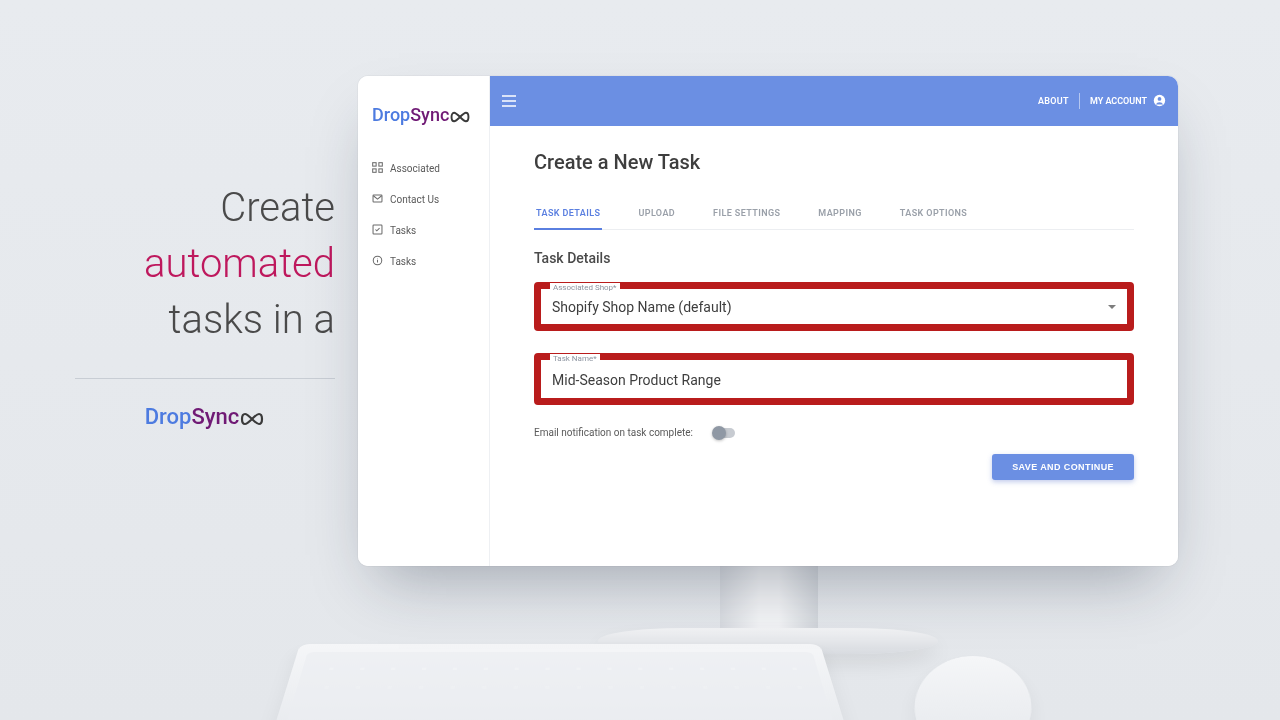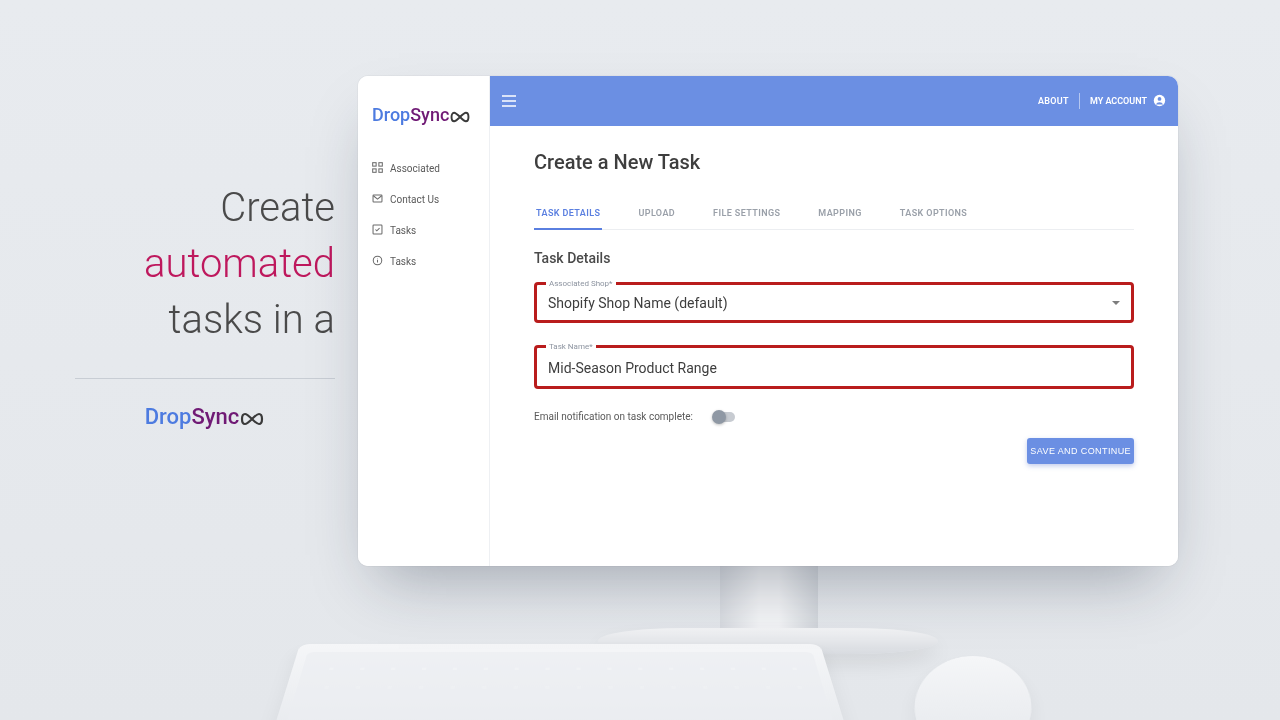--- a/index.html
+++ b/index.html
@@ -187,21 +187,21 @@
     margin-bottom: -1px;
   }
   .section-title {
     font-size: 14px;
     color: #4a4a4a;
     margin-bottom: 16px;
     font-weight: 500;
   }
   .field {
     position: relative;
-    border: 3px solid #b91c1c;
+    border: 7px solid #b91c1c;
     border-radius: 4px;
     margin-bottom: 22px;
     padding: 10px 11px 9px;
   }
   .field-label {
     position: absolute;
     top: -6px;
     left: 9px;
     background: #fff;
     padding: 0 3px;
@@ -252,23 +252,23 @@
     box-shadow: 0 1px 3px rgba(0,0,0,0.25);
   }
   .actions {
     display: flex;
     justify-content: flex-end;
   }
   .btn-primary {
     background: #6b8fe3;
     color: #fff;
     font-size: 9px;
-    font-weight: 400;
+    font-weight: 700;
     letter-spacing: 0.4px;
-    padding: 8px 3px;
+    padding: 8px 20px;
     border: none;
     border-radius: 3px;
     cursor: pointer;
     box-shadow: 0 2px 5px rgba(80,110,200,0.35);
   }
 </style>
 </head>
 <body>
 
 <div class="marketing">

